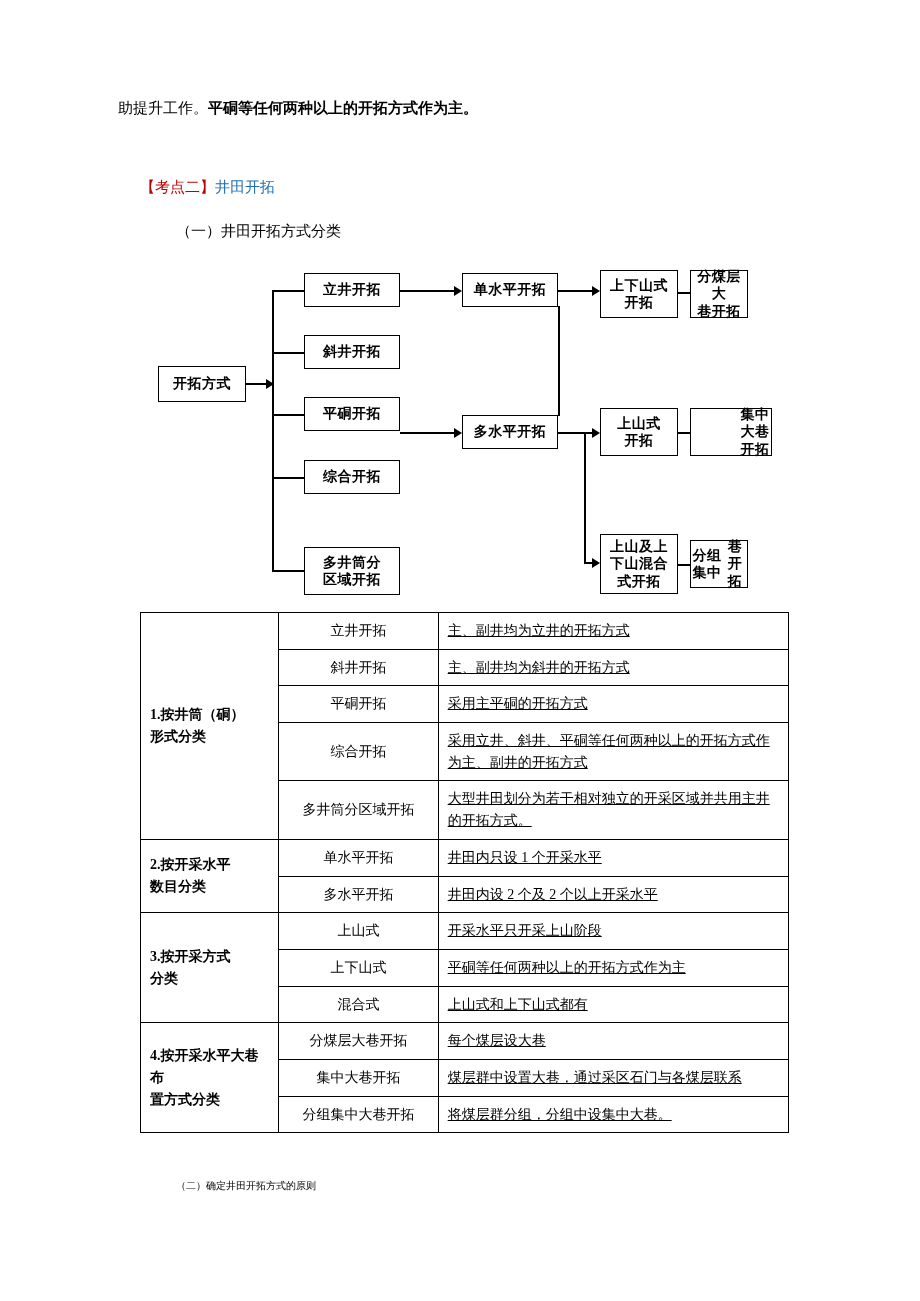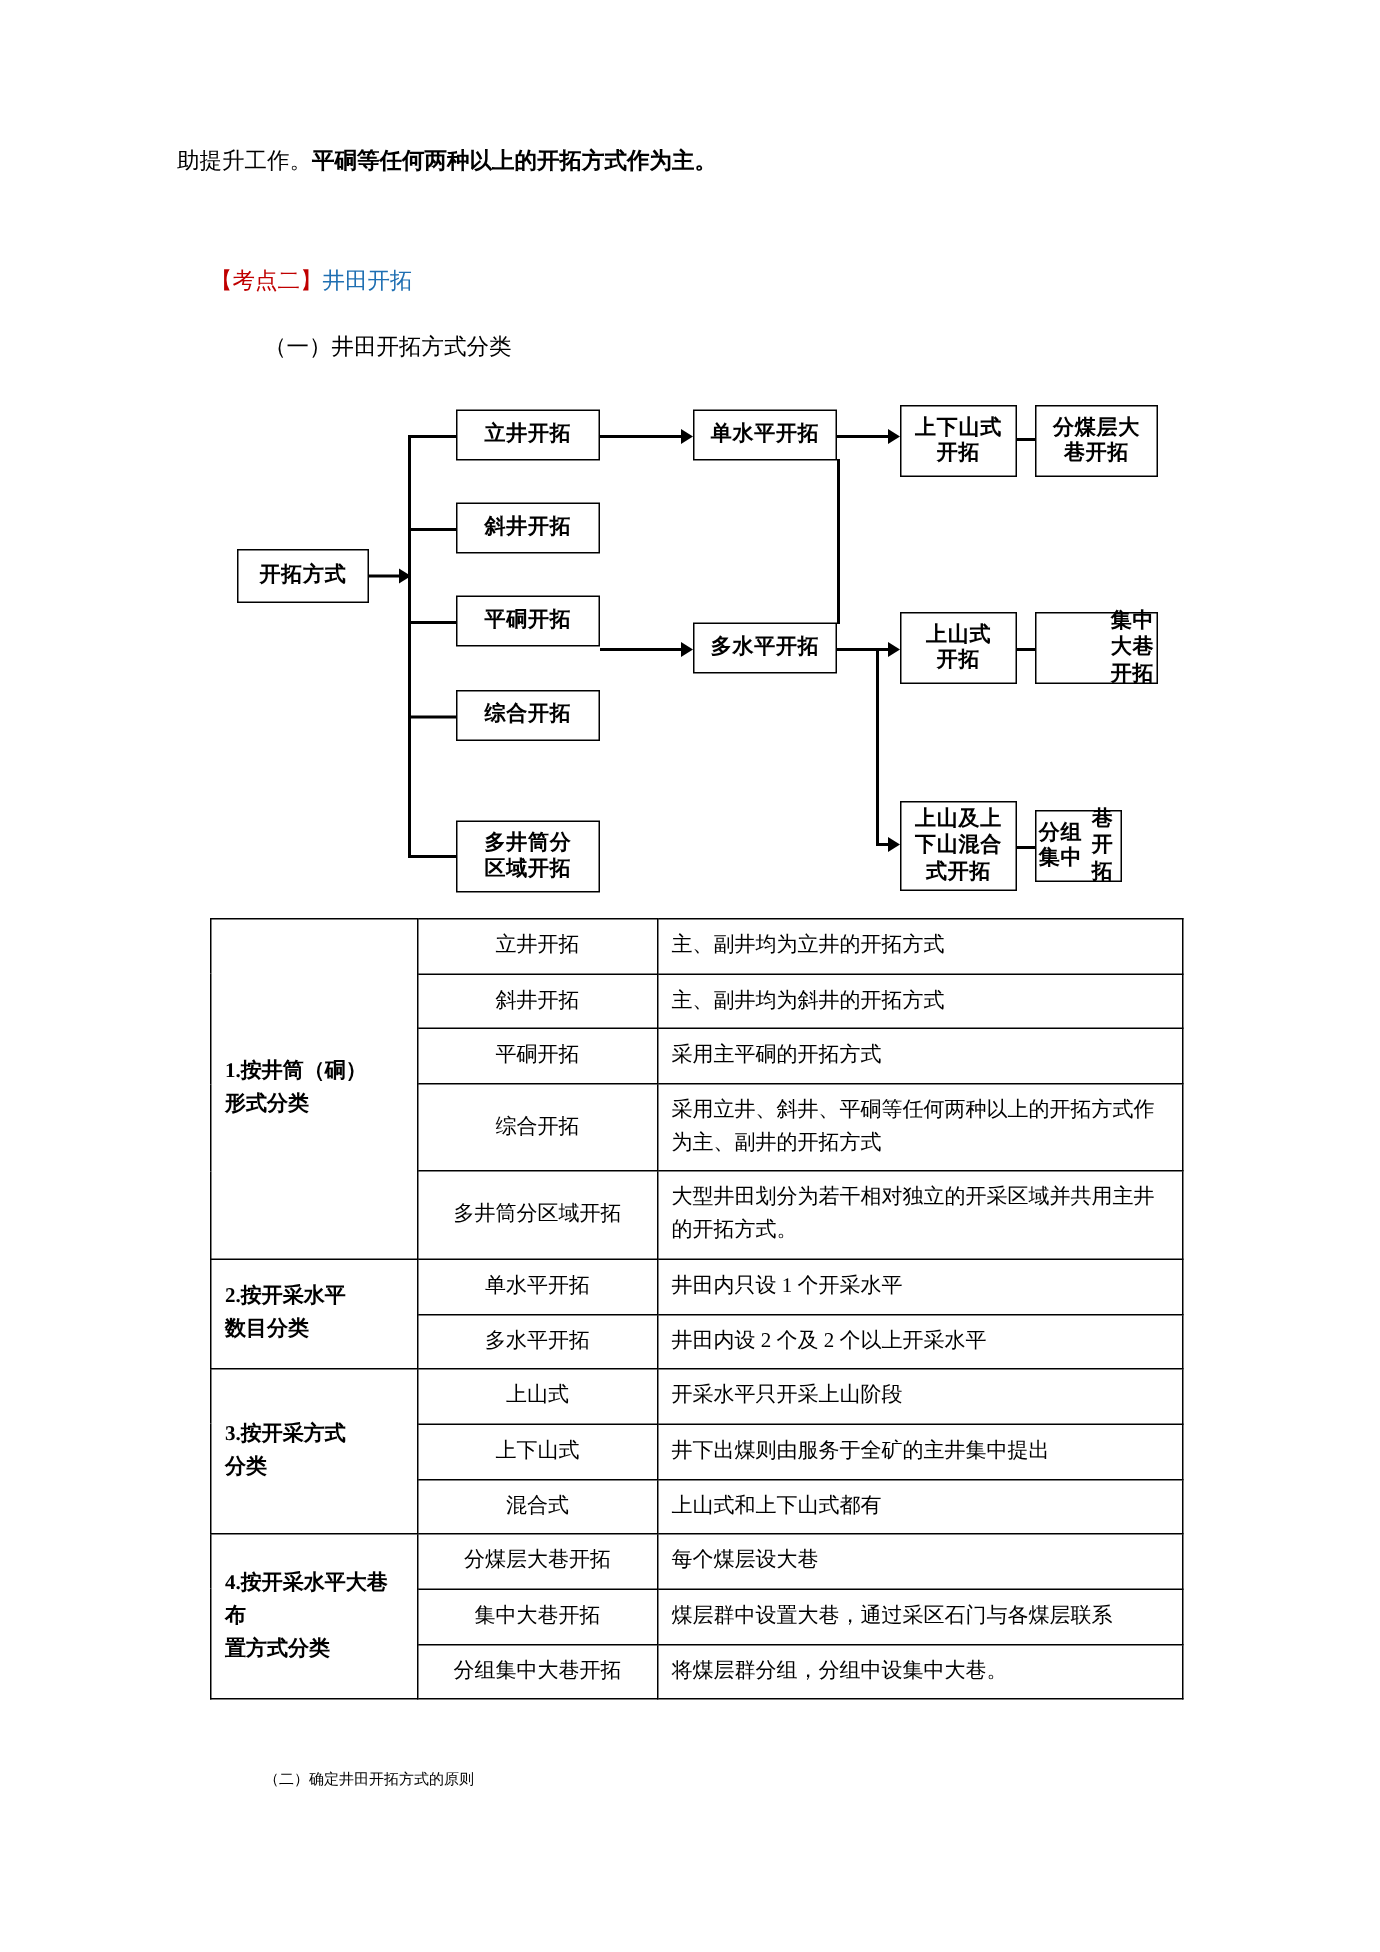--- a/index.html
+++ b/index.html
@@ -112,21 +112,21 @@
     font-size: 14px;
   }
   .tbl td {
     border: 1px solid #000;
     padding: 7px 9px;
     vertical-align: middle;
     line-height: 1.55;
   }
   .c1 { width: 128px; font-weight: bold; }
   .c2 { width: 155px; text-align: center; }
-  .c3 { width: 366px; }
+  .c3 { width: 366px; text-decoration: underline; }
   .c1 .sub { display:block; }
 </style>
 </head>
 <body>
 
 <div class="page">
 
   <div class="top-para">
     <span class="normal">助提升工作。</span><span class="bold">平硐等任何两种以上的开拓方式作为主。</span>
   </div>
@@ -193,21 +193,21 @@
     <div class="node" style="left:460px; top:272px; width:78px; height:60px; flex-direction:column;">
       <span>上山及上</span>
       <span>下山混合</span>
       <span>式开拓</span>
     </div>
 
     <div class="line h" style="left:538px; top:30px; width:12px;"></div>
     <div class="line h" style="left:538px; top:170px; width:12px;"></div>
     <div class="line h" style="left:538px; top:302px; width:12px;"></div>
 
-    <div class="node" style="left:550px; top:8px; width:82px; height:48px; flex-direction:column;">
+    <div class="node" style="left:550px; top:8px; width:58px; height:48px; flex-direction:column;">
       <span>分煤层大</span>
       <span>巷开拓</span>
     </div>
     <div class="node" style="left:550px; top:146px; width:82px; height:48px; flex-direction:column;padding-left:48px;">
       <span>集中大巷</span>
       <span>开拓</span>
     </div>
     <div class="node" style="left:550px; top:278px; width:58px; height:48px; flex-direction:row;">
       <span>分组集中</span>
       <span>巷开拓</span>
@@ -258,21 +258,21 @@
       <tr>
         <td class="c1" rowspan="3">
           <span class="sub">3.按开采方式</span>
           <span class="sub">分类</span>
         </td>
         <td class="c2">上山式</td>
         <td class="c3">开采水平只开采上山阶段</td>
       </tr>
       <tr>
         <td class="c2">上下山式</td>
-        <td class="c3">井下出煤则由服务于全矿的主井集中提出</td>
+        <td class="c3">平硐等任何两种以上的开拓方式作为主</td>
       </tr>
       <tr>
         <td class="c2">混合式</td>
         <td class="c3">上山式和上下山式都有</td>
       </tr>
 
       <tr>
         <td class="c1" rowspan="3">
           <span class="sub">4.按开采水平大巷布</span>
           <span class="sub">置方式分类</span>

